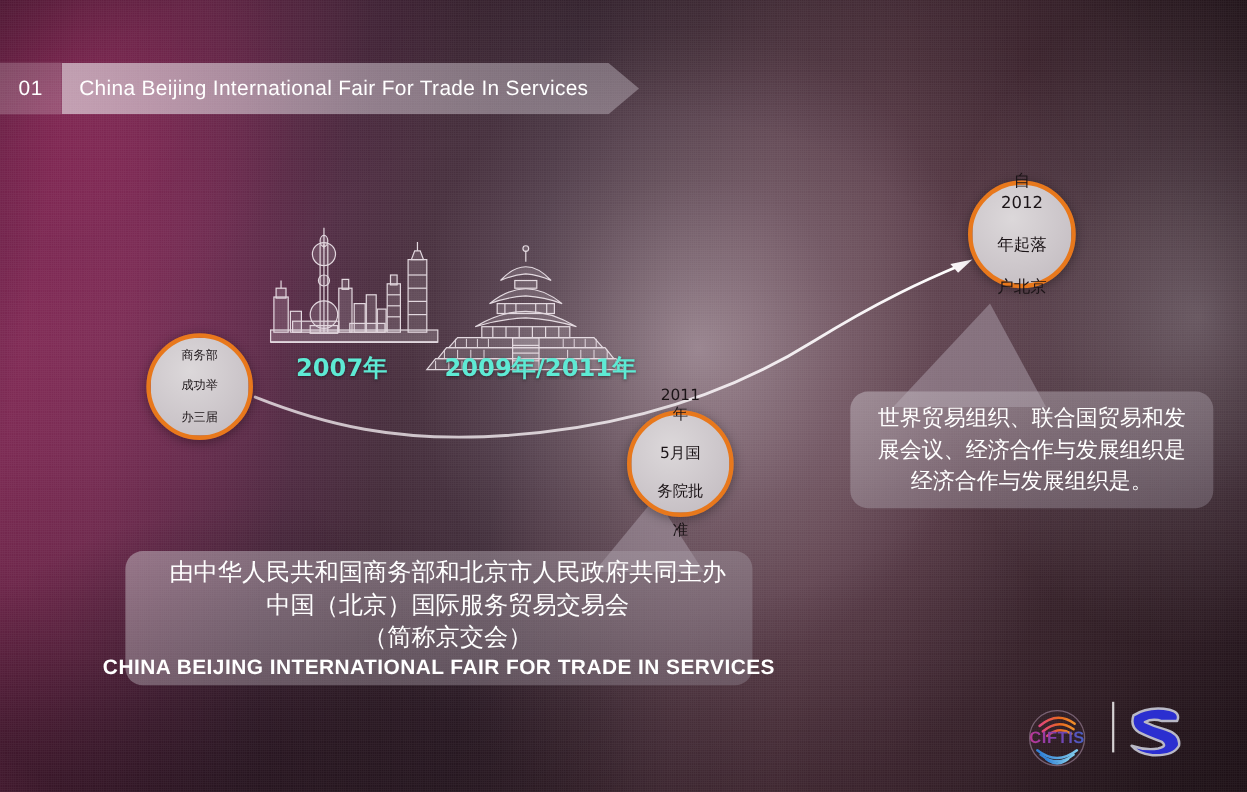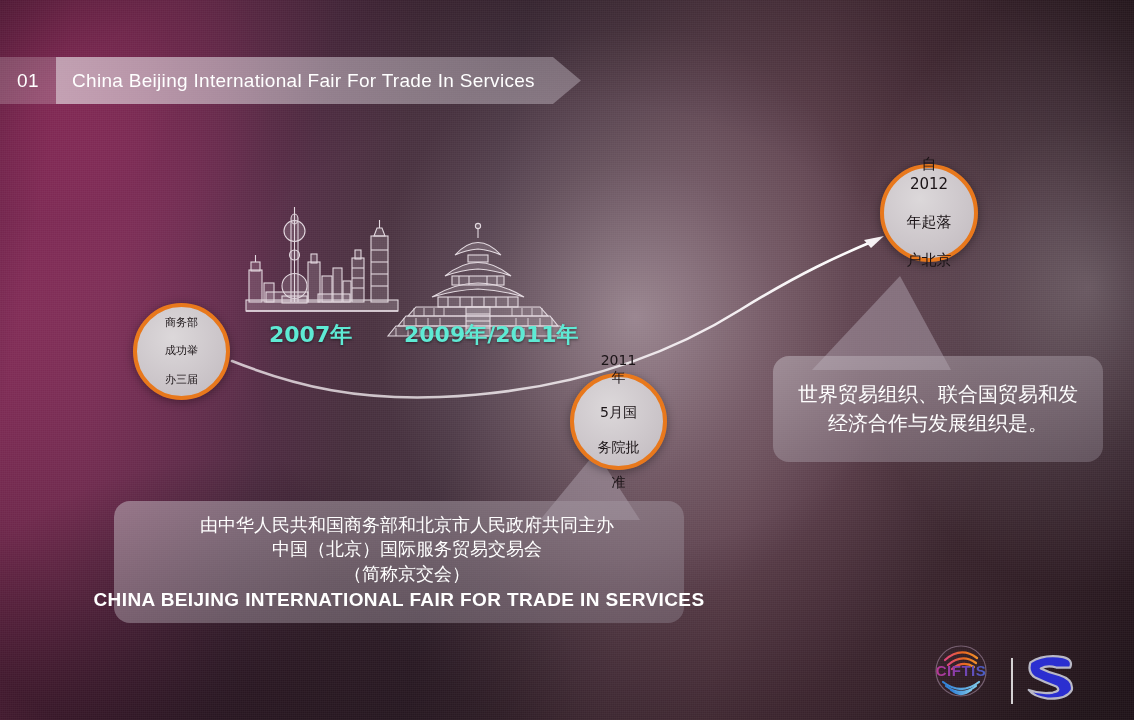--- a/index.html
+++ b/index.html
@@ -113,25 +113,25 @@
   .callout {
     position:absolute; border-radius:16px;
     background:linear-gradient(160deg, rgba(196,186,194,0.52) 0%, rgba(166,154,164,0.48) 48%, rgba(140,128,140,0.45) 100%);
     color:#ffffff; text-align:center;
     font-family:Liberation Sans, sans-serif;
     display:flex; flex-direction:column; align-items:center; justify-content:center;
   }
   #callout-right { left:773px; top:356px; width:330px; height:106px; font-size:20px; line-height:1.45; }
   #callout-right .ln { white-space:nowrap; }
   #callout-bottom { left:114px; top:501px; width:570px; height:122px; }
-  #callout-bottom .cn { font-size:18px; line-height:1.34; white-space:nowrap;margin-left:16px; }
+  #callout-bottom .cn { font-size:22px; line-height:1.34; white-space:nowrap;margin-left:16px; }
   #callout-bottom .en { font-size:19px; font-weight:bold; letter-spacing:.4px; margin-top:3px; white-space:nowrap; }
 
   
-  #logos { position:absolute; left:925px; top:638px; width:150px; height:66px; display:flex; align-items:flex-end; }
+  #logos { position:absolute; left:925px; top:638px; width:150px; height:66px; display:flex; align-items:flex-start; }
   #logo-ciftis { position:relative; width:72px; height:66px; }
   #ciftis-text {
     position:absolute; left:0; top:24px; width:72px; text-align:center;
     font-size:15px; font-weight:bold; letter-spacing:.5px;
     font-family:"Liberation Sans",sans-serif;
     background:linear-gradient(90deg,#d8358a 0%,#7a3fb0 50%,#2f6fd0 100%);
     -webkit-background-clip:text; background-clip:text; color:transparent;
   }
   #logo-divider { width:2px; height:46px; background:rgba(255,255,255,.8); margin:0 14px; }
   #logo-s { width:56px; height:54px; }
@@ -290,20 +290,21 @@
   </div>
   <div class="circ" id="circle-3">
     <span><span>自2012</span><br><span>年起落</span><br><span>户北京</span></span>
   </div>
 
   <div class="year-label" id="year-1">2007年</div>
   <div class="year-label" id="year-2">2009年/2011年</div>
 
   <div class="callout" id="callout-right">
     <div class="ln">世界贸易组织、联合国贸易和发</div>
+    <div class="ln">展会议、经济合作与发展组织是</div>
     <div class="ln">经济合作与发展组织是。</div>
   </div>
 
   <div class="callout" id="callout-bottom">
     <div class="cn">由中华人民共和国商务部和北京市人民政府共同主办</div>
     <div class="cn">中国（北京）国际服务贸易交易会</div>
     <div class="cn">（简称京交会）</div>
     <div class="en">CHINA BEIJING  INTERNATIONAL  FAIR FOR TRADE  IN SERVICES</div>
   </div>
 

